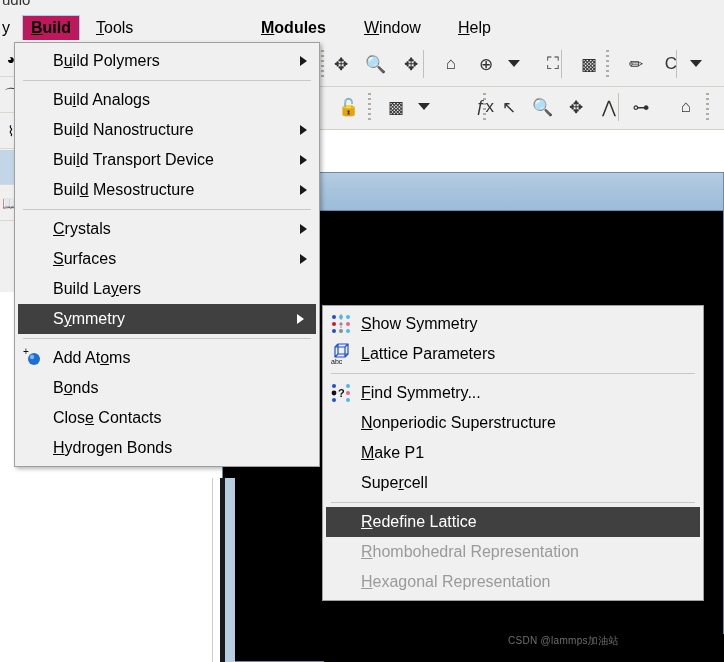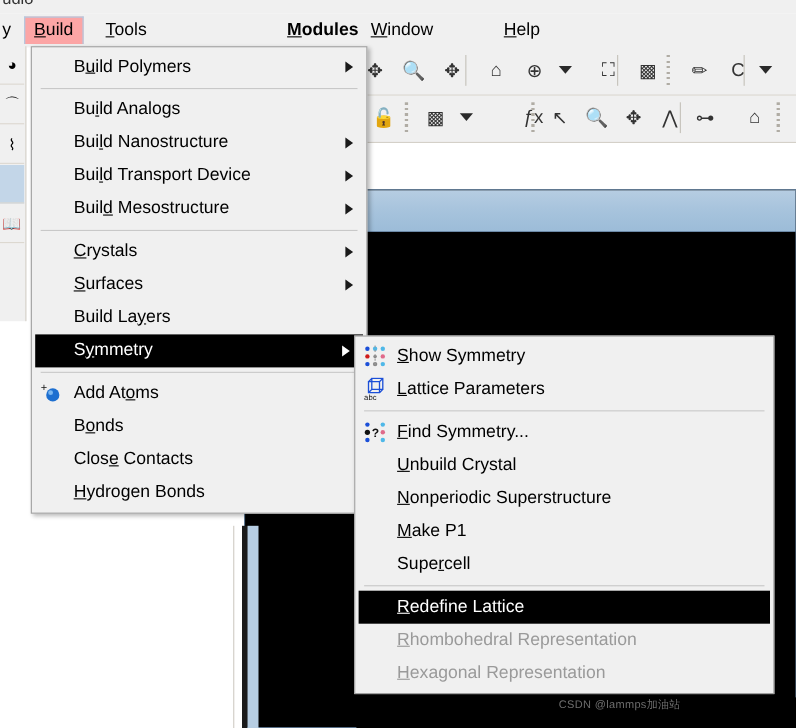--- a/index.html
+++ b/index.html
@@ -52,26 +52,26 @@
     top: 3px;
     height: 25px;
     line-height: 25px;
     padding: 0 8px;
     font-size: 16px;
     white-space: nowrap;
     color: #000;
   }
   .menubar-item.clipped { left: -6px; padding-right: 4px; }
   .menubar-item.active {
-    background: #fca5a5;
+    background: #be185d;
     border: 1px solid #a9cde8;
     border-bottom: none;
     box-sizing: border-box;
     line-height: 23px;
-    font-weight: normal;
+    font-weight: bold;
   }
 
   
   .toolbar-row {
     position: absolute;
     background: #f0f0f0;
     border-bottom: 1px solid #d4d0c8;
     box-sizing: border-box;
   }
   #toolbar-row-1 { left: 318px; top: 42px; width: 406px; height: 45px; }
@@ -183,36 +183,36 @@
 
   
   .menu-popup {
     position: absolute;
     background: #f0f0f0;
     border: 1px solid #a0a0a0;
     box-shadow: 2px 2px 4px rgba(0,0,0,0.28);
     box-sizing: border-box;
     padding: 3px 0;
   }
-  #build-menu { left: 28px; top: 42px; width: 306px; }
+  #build-menu { left: 14px; top: 42px; width: 306px; }
   #symmetry-submenu { left: 322px; top: 305px; width: 382px; }
 
   .menu-item {
     position: relative;
     height: 30px;
     display: flex;
     align-items: center;
     padding: 0 10px 0 38px;
     font-size: 16px;
     color: #000;
     white-space: nowrap;
     box-sizing: border-box;
   }
   .menu-item.highlight {
-    background: #000000;
+    background: #404040;
     color: #ffffff;
     margin: 0 3px;
     padding-left: 35px;
   }
   .menu-item.disabled { color: #9a9a9a; }
   .menu-item .mi-label { display: inline-block; }
   .menu-item .mi-label u { text-decoration: underline; }
   .mi-arrow {
     position: absolute;
     right: 12px;
@@ -255,21 +255,21 @@
   <div class="app-title-sliver">
     <div class="app-title-text">udio</div>
   </div>
 
   <div class="menubar" id="menubar">
       <div class="menubar-item clipped" style="left: -6px;"><span>y</span></div>
       <div class="menubar-item active" style="left: 22px;"><span><span><u>B</u>uild</span></span></div>
       <div class="menubar-item" style="left: 88px;"><span><span><u>T</u>ools</span></span></div>
       <div class="menubar-item" style="left: 160px; margin-top: 35px;"><span><span><u>S</u>tatistics</span></span></div>
       <div class="menubar-item" style="left: 253px; font-weight: bold;"><span><span><u>M</u>odules</span></span></div>
-      <div class="menubar-item" style="left: 329px;"><span><span><u>W</u>indow</span></span></div>
+      <div class="menubar-item" style="left: 356px;"><span><span><u>W</u>indow</span></span></div>
       <div class="menubar-item" style="left: 450px;"><span><span><u>H</u>elp</span></span></div>
     </div>
 
   <div class="left-strip" id="left-strip">
       <div class="ls-cell" style="top: 0px;">◕</div>
       <div class="ls-cell" style="top: 36px;">⌒</div>
       <div class="ls-cell" style="top: 72px;">⌇</div>
       <div class="ls-cell sel" style="top: 108px;"></div>
       <div class="ls-cell" style="top: 144px;">📖</div>
     </div>
@@ -408,23 +408,20 @@
             <circle cx="18" cy="4" r="2" fill="#4fb8e8"></circle>
             <circle cx="4" cy="11" r="2.4" fill="#111"></circle>
             <circle cx="18" cy="11" r="2" fill="#e06a8a"></circle>
             <circle cx="4" cy="18" r="2" fill="#1b4fd8"></circle>
             <circle cx="18" cy="18" r="2" fill="#4fb8e8"></circle>
             <text x="8" y="15" font-size="11" font-weight="bold" fill="#111">?</text>
           </svg></span>
         <span class="mi-label"><span><u>F</u>ind Symmetry...</span></span>
       </div>
       <div class="menu-item">
-        <span class="mi-label"><span><u>U</u>nbuild Crystal</span></span>
-      </div>
-      <div class="menu-item">
         <span class="mi-label"><span><u>N</u>onperiodic Superstructure</span></span>
       </div>
       <div class="menu-item">
         <span class="mi-label"><span><u>M</u>ake P1</span></span>
       </div>
       <div class="menu-item">
         <span class="mi-label"><span>Supe<u>r</u>cell</span></span>
       </div>
       <div class="menu-sep"></div>
       <div class="menu-item highlight">

